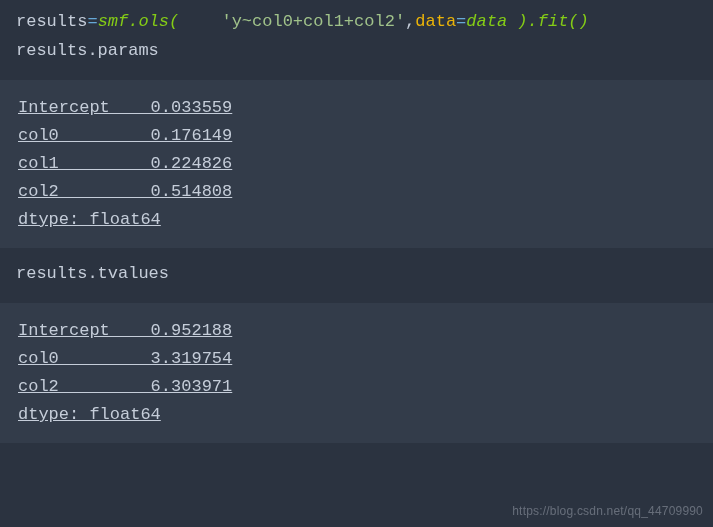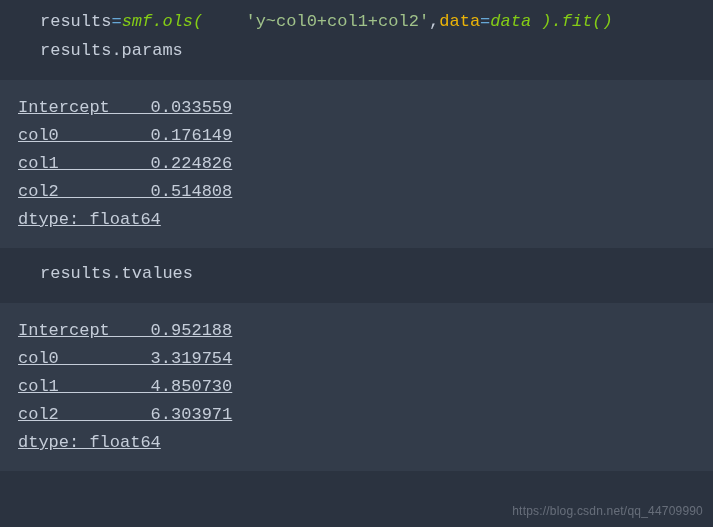--- a/index.html
+++ b/index.html
@@ -21,21 +21,21 @@
     background: #333c4a;
     padding: 14px 18px;
     margin: 4px 0;
   }
   .out-line {
     white-space: pre;
     line-height: 1.65;
     text-decoration: underline;
   }
   .tok-punc  { color: #c5cdd9; }
-  .tok-var   { color: #c5cdd9; margin-left: 24px; }
+  .tok-var   { color: #c5cdd9; }
   .tok-op    { color: #67a8d6; }
   .tok-func  { color: #84cc16; font-style: italic; }
   .tok-str   { color: #a0c28a; margin-left: 32px; }
   .tok-kw    { color: #eab308; }
   .watermark {
     position: absolute;
     right: 10px;
     bottom: 6px;
     font-size: 12px;
     color: rgba(200,205,215,0.38);
@@ -61,18 +61,17 @@
   <div class="out-line">dtype: float64</div>
 </div>
 
 <div class="code-area">
   <div class="tok-var">results.tvalues</div>
 </div>
 
 <div class="output-area">
   <div class="out-line">Intercept    0.952188</div>
   <div class="out-line">col0         3.319754</div>
-  <div class="out-line">col1         4.850730</div>
   <div class="out-line">col2         6.303971</div>
   <div class="out-line">dtype: float64</div>
 </div>
 
 <div class="watermark">https://blog.csdn.net/qq_44709990</div>
 
 </body></html>

